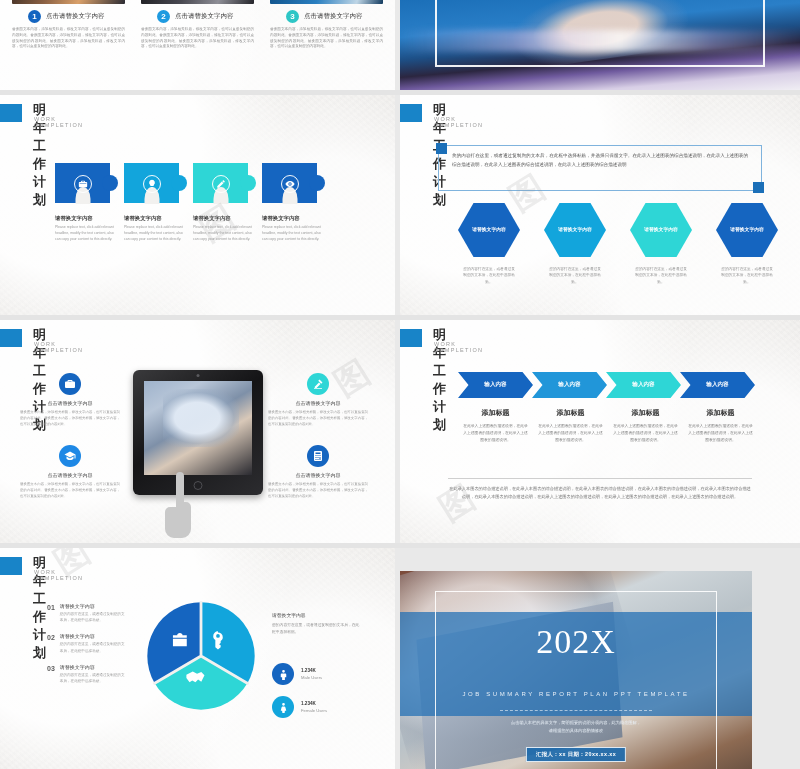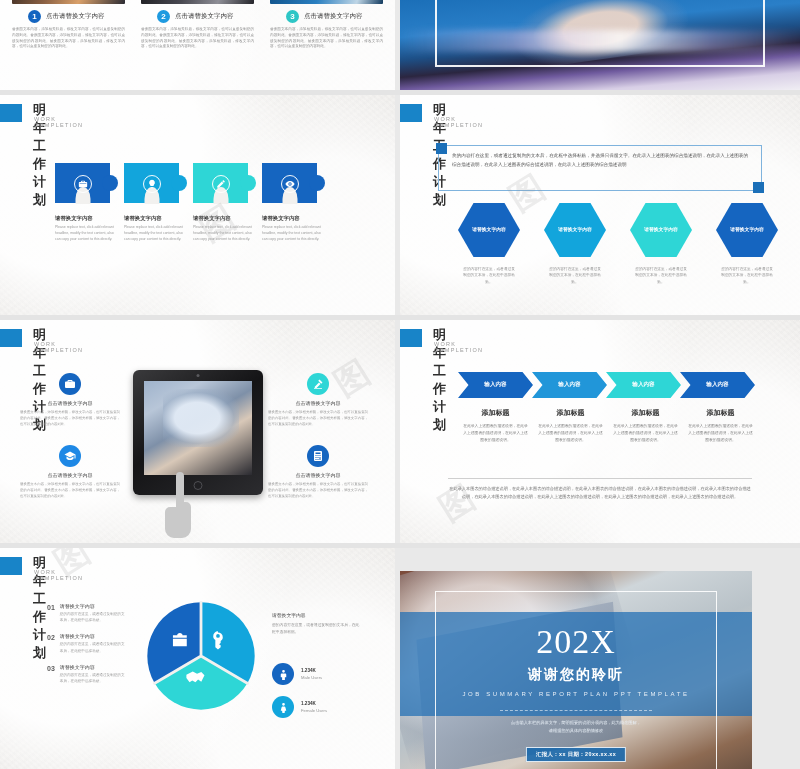--- a/index.html
+++ b/index.html
@@ -489,20 +489,19 @@
       </div>
     </div>
   </div>
 
   <div class="slide s8">
     <div class="deskglow"></div>
     <div class="laptop"></div>
     <div class="band"></div>
     <div class="s8-frame"></div>
     <div class="s8-year">202X</div>
-    <div class="s8-thx">谢谢您的聆听</div>
     <div class="s8-en">JOB SUMMARY REPORT PLAN PPT TEMPLATE</div>
     <div class="s8-dash"></div>
     <div class="s8-desc">点击输入本栏的具体文字，简明扼要的说明分项内容，此为概念图解，请根据您的具体内容酌情修改</div>
     <div class="s8-badge">汇报人：xx 日期：20xx.xx.xx</div>
   </div>
 
 </div>
 
 </body></html>

